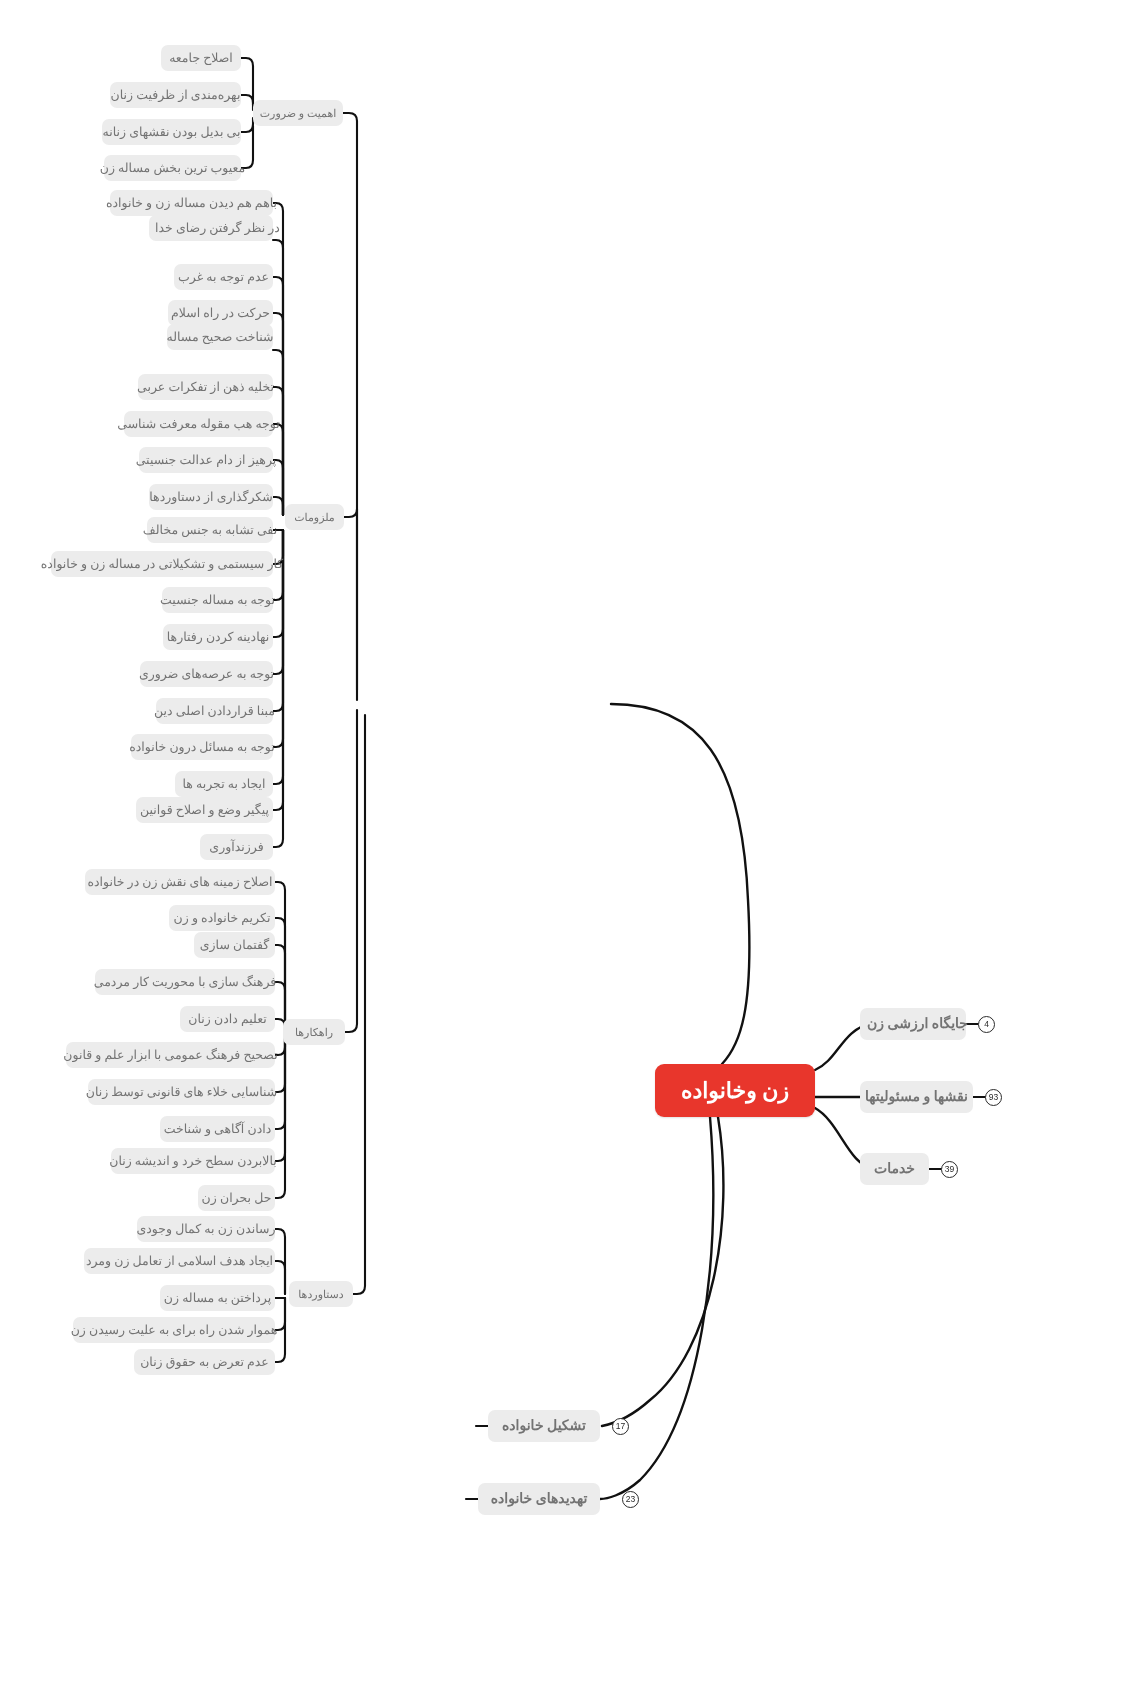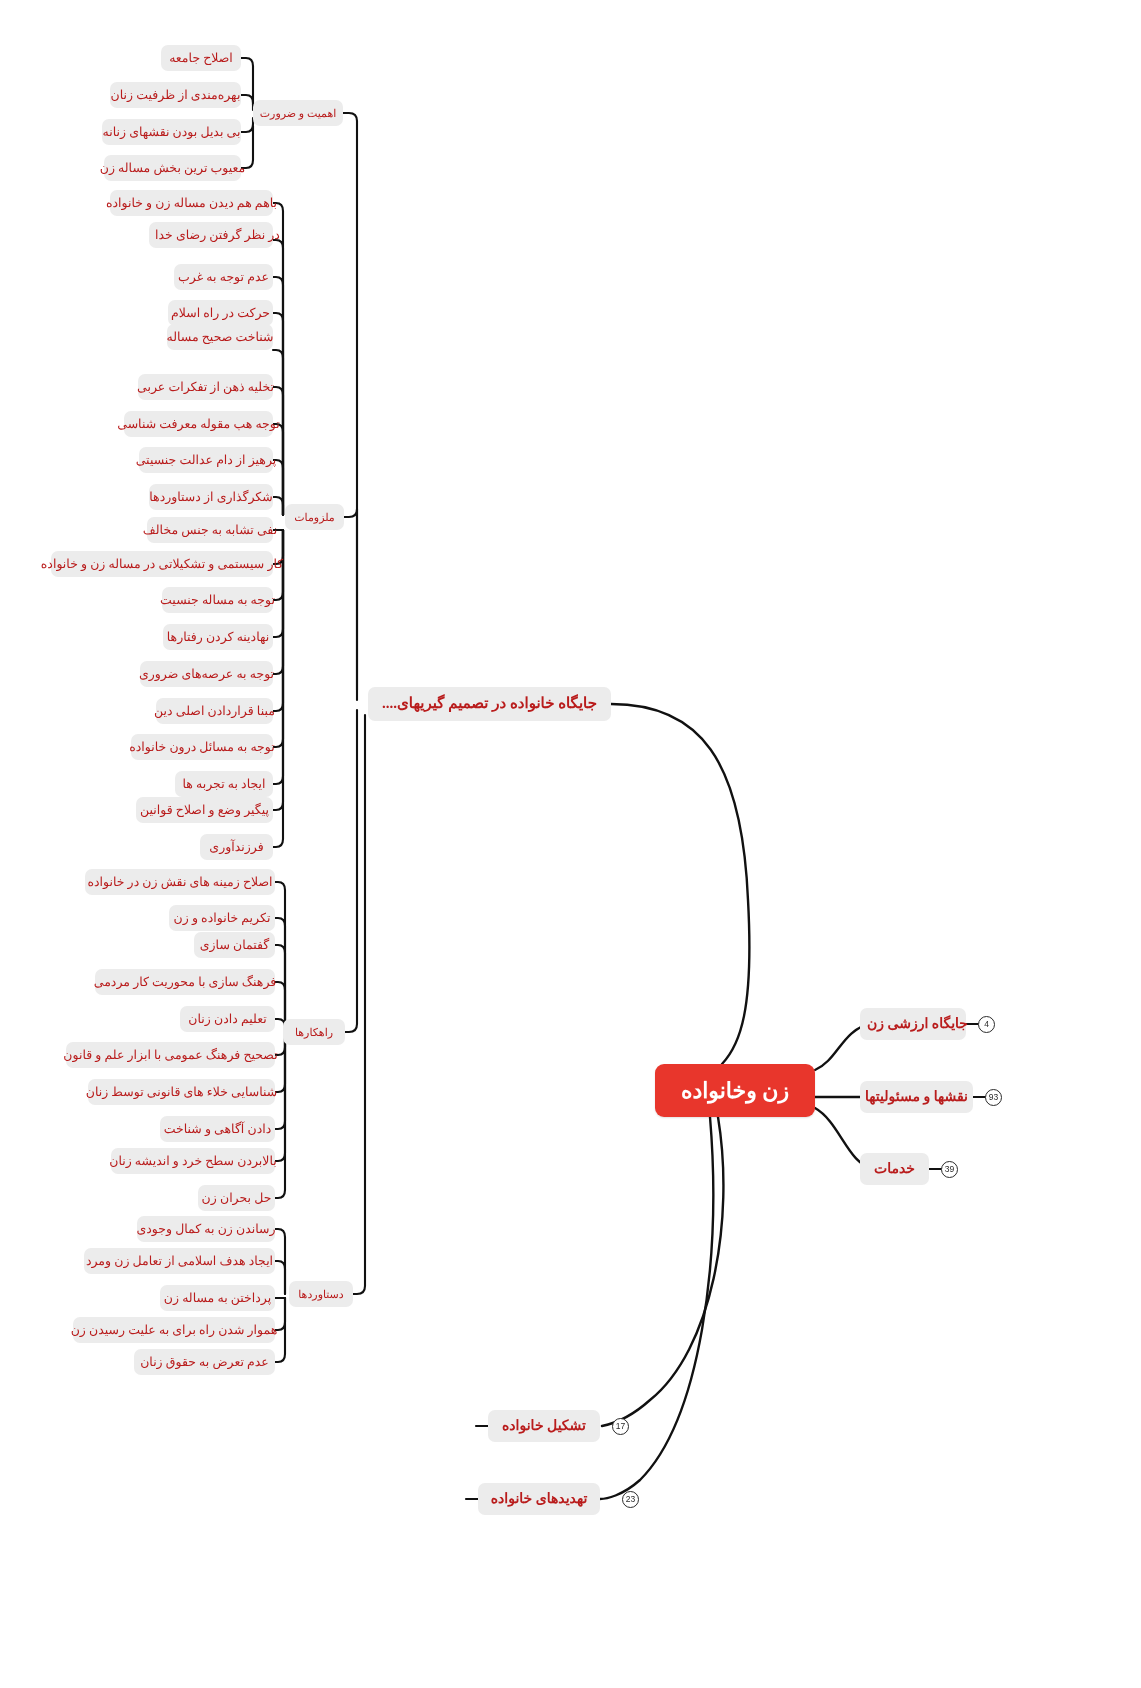--- a/index.html
+++ b/index.html
@@ -23,21 +23,21 @@
     inset: 0;
     width: 1141px;
     height: 1688px;
     pointer-events: none;
   }
   .node {
     position: absolute;
     box-sizing: border-box;
     background: #ececec;
     border-radius: 7px;
-    color: #b91c1c;
+    color: #737373;
     display: flex;
     align-items: center;
     justify-content: center;
     text-align: center;
     white-space: nowrap;
     direction: rtl;
     unicode-bidi: isolate;
     line-height: 1.15;
   }
   .leaf {
@@ -170,21 +170,21 @@
   </svg>
 
   <div class="node branch" style="right:798px; top:100px; width:90px;">اهمیت و ضرورت</div>
   <div class="node leaf" style="right:900px; top:45px; width:80px;">اصلاح جامعه</div>
   <div class="node leaf" style="right:900px; top:82px; width:131px;">بهره‌مندی از ظرفیت زنان</div>
   <div class="node leaf" style="right:900px; top:119px; width:139px;">بی بدیل بودن نقشهای زنانه</div>
   <div class="node leaf" style="right:900px; top:155px; width:137px;">معیوب ترین بخش مساله زن</div>
 
   <div class="node branch" style="right:797px; top:504px; width:59px;">ملزومات</div>
   <div class="node leaf" style="right:868px; top:190px; width:163px;">باهم هم دیدن مساله زن و خانواده</div>
-  <div class="node leaf" style="right:868px; top:222px; width:124px;padding-left:24px;">در نظر گرفتن رضای خدا</div>
+  <div class="node leaf" style="right:868px; top:215px; width:124px;padding-left:24px;">در نظر گرفتن رضای خدا</div>
   <div class="node leaf" style="right:868px; top:264px; width:99px;">عدم توجه به غرب</div>
   <div class="node leaf" style="right:868px; top:300px; width:105px;">حرکت در راه اسلام</div>
   <div class="node leaf" style="right:868px; top:324px; width:106px;">شناخت صحیح مساله</div>
   <div class="node leaf" style="right:868px; top:374px; width:135px;">تخلیه ذهن از تفکرات عربی</div>
   <div class="node leaf" style="right:868px; top:411px; width:149px;">توجه هب مقوله معرفت شناسی</div>
   <div class="node leaf" style="right:868px; top:447px; width:134px;">پرهیز از دام عدالت جنسیتی</div>
   <div class="node leaf" style="right:868px; top:484px; width:124px;">شکرگذاری از دستاوردها</div>
   <div class="node leaf" style="right:868px; top:517px; width:126px;">نفی تشابه به جنس مخالف</div>
   <div class="node leaf" style="right:868px; top:551px; width:222px;">کار سیستمی و تشکیلاتی در مساله زن و خانواده</div>
   <div class="node leaf" style="right:868px; top:587px; width:111px;">توجه به مساله جنسیت</div>
@@ -208,21 +208,20 @@
   <div class="node leaf" style="right:866px; top:1148px; width:164px;">بالابردن سطح خرد و اندیشه زنان</div>
   <div class="node leaf" style="right:866px; top:1185px; width:77px;">حل بحران زن</div>
 
   <div class="node branch" style="right:788px; top:1281px; width:64px;">دستاوردها</div>
   <div class="node leaf" style="right:866px; top:1216px; width:138px;">رساندن زن به کمال وجودی</div>
   <div class="node leaf" style="right:866px; top:1248px; width:191px;">ایجاد هدف اسلامی از تعامل زن ومرد</div>
   <div class="node leaf" style="right:866px; top:1285px; width:115px;">پرداختن به مساله زن</div>
   <div class="node leaf" style="right:866px; top:1317px; width:202px;">هموار شدن راه برای به علیت رسیدن زن</div>
   <div class="node leaf" style="right:866px; top:1349px; width:141px;">عدم تعرض به حقوق زنان</div>
 
-  <div class="node main-topic" style="right:530px; top:687px; width:243px;">جایگاه خانواده در تصمیم گیریهای....</div>
 
   <div class="root" style="right:326px; top:1064px; width:160px; height:53px;">زن وخانواده</div>
 
   <div class="node side-topic" style="right:175px; top:1008px; width:106px;padding-left:23px;">جایگاه ارزشی زن</div>
   <div class="badge" style="right:146px; top:1016px;">4</div>
 
   <div class="node side-topic" style="right:168px; top:1081px; width:113px;">نقشها و مسئولیتها</div>
   <div class="badge" style="right:139px; top:1089px;">93</div>
 
   <div class="node side-topic" style="right:212px; top:1153px; width:69px;">خدمات</div>

